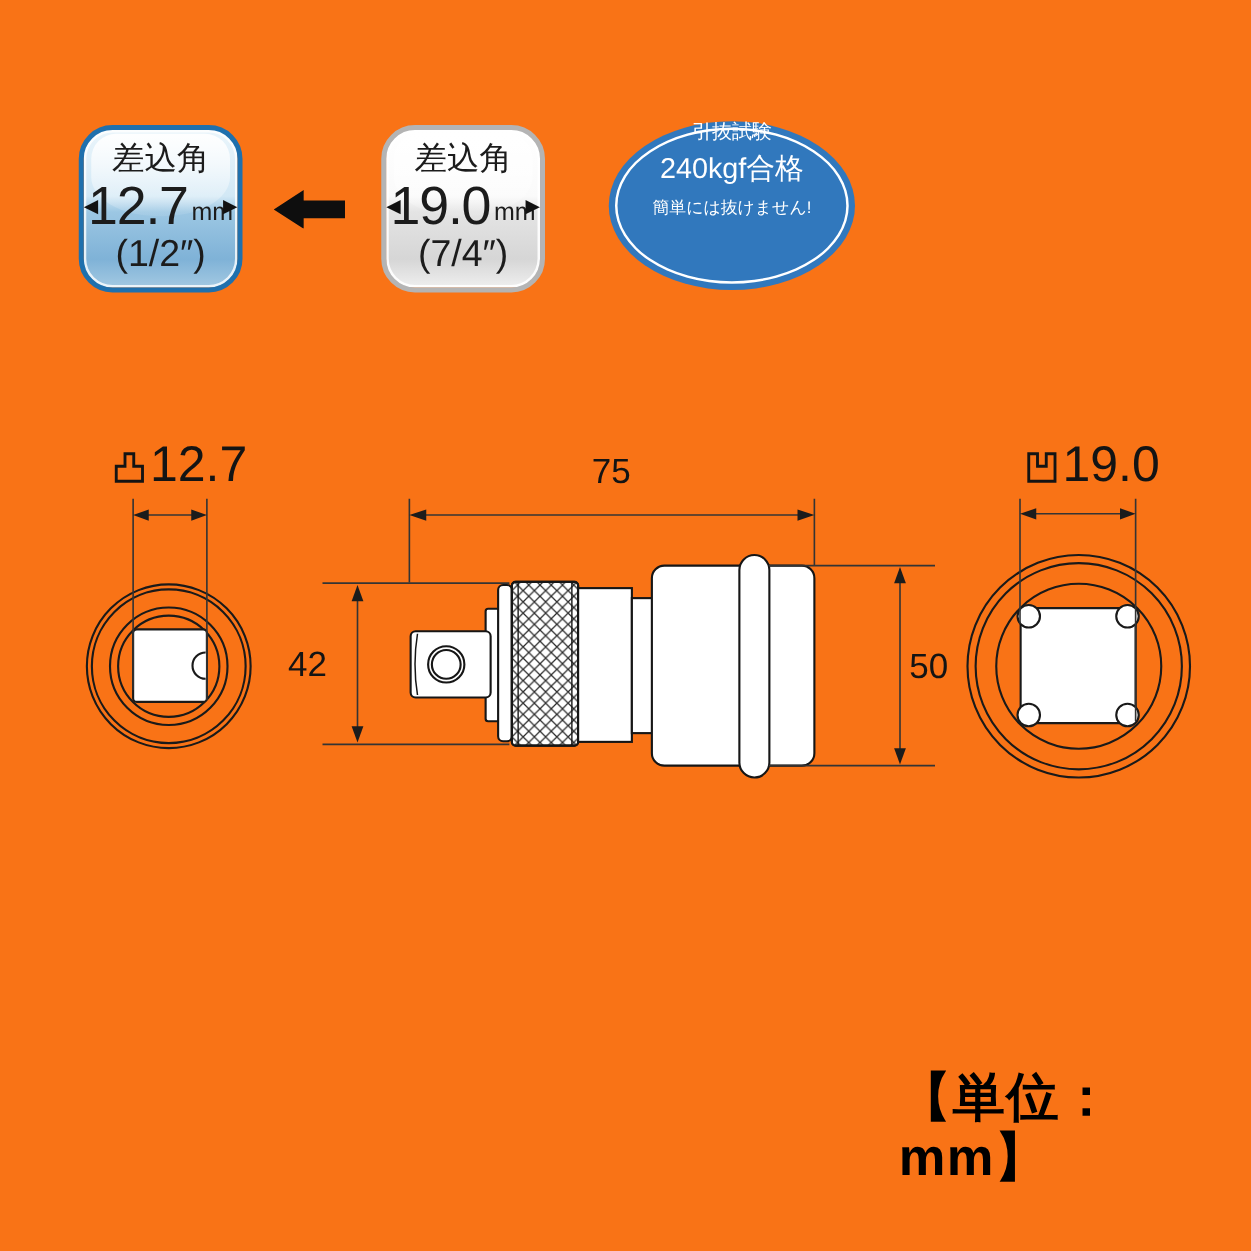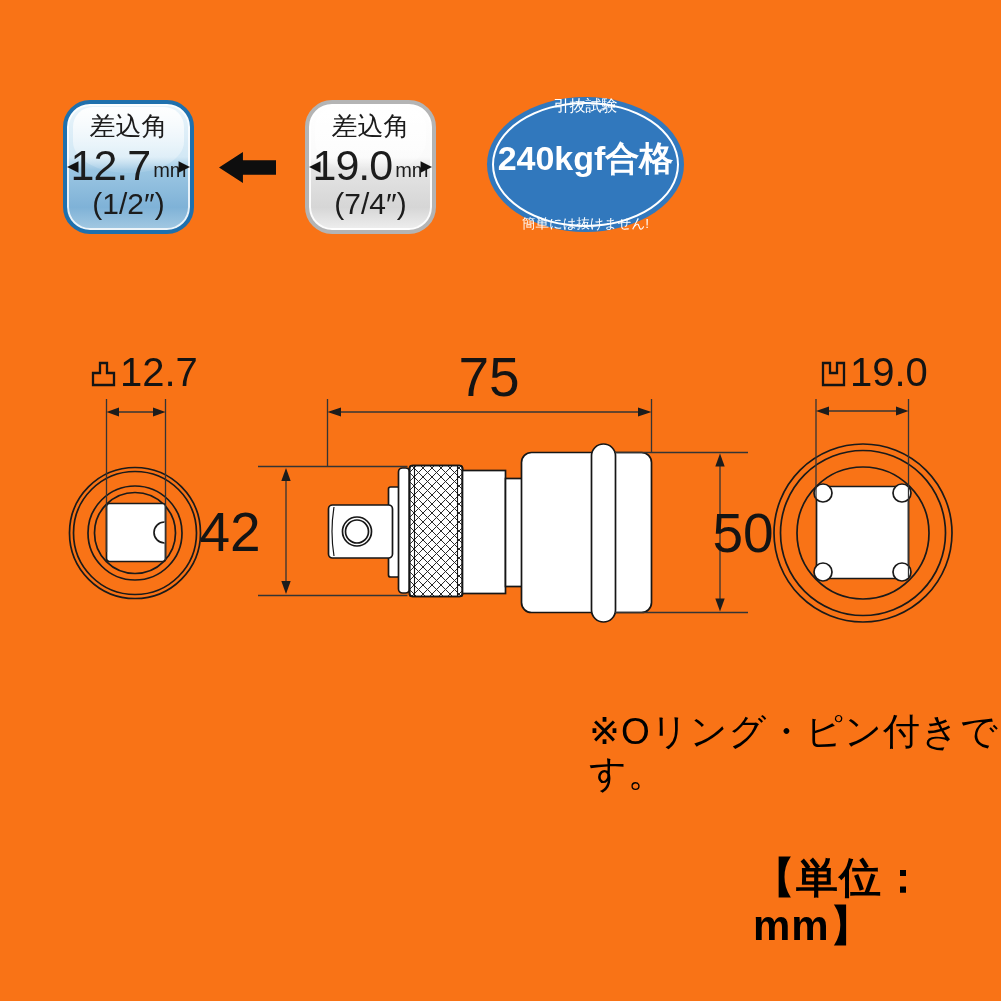--- a/index.html
+++ b/index.html
@@ -39,29 +39,29 @@
   .tri-l{left:0px;} .tri-r{right:0px;}
   .badge-inch{position:relative;display:block;font-size:30px;line-height:30px;font-weight:500;}
   
   .big-arrow{
     left:219px;top:152px;width:57px;height:31px;background:#0e0e0e;
     clip-path:polygon(0 50%,42% 0,42% 27%,100% 27%,100% 73%,42% 73%,42% 100%);
   }
   
   .oval{
     left:487px;top:97px;width:197px;height:135px;border-radius:50%;
-    background:#3178bd;display:flex;flex-direction:column;align-items:center;justify-content:space-between;
+    background:#3178bd;display:flex;flex-direction:column;align-items:center;justify-content:flex-start;
     color:#fff;text-align:center;
   }
   .oval-inner-ring{position:absolute;left:5px;top:5px;right:5px;bottom:5px;border:2px solid #ffffff;border-radius:50%;}
   .oval-l1{position:relative;font-size:16px;line-height:18px;margin-bottom:3px;}
-  .oval-l2{position:relative;font-size:34px;line-height:32px;font-weight:700;}
-  .oval-l3{position:relative;font-size:13.5px;line-height:16px;margin-top:19px;}
-  
-  .dim{position:absolute;font-size:55px;line-height:44px;color:#141414;text-align:center;width:64px;}
+  .oval-l2{position:relative;font-size:23px;line-height:32px;font-weight:400;}
+  .oval-l3{position:relative;font-size:13.5px;line-height:16px;margin-top:8px;}
+  
+  .dim{position:absolute;font-size:28px;line-height:44px;color:#141414;text-align:center;width:64px;}
   .viewlabel{position:absolute;display:flex;align-items:center;gap:3px;font-size:40px;line-height:40px;color:#141414;}
   .viewlabel svg{display:block;margin-top:2px;}
   .note{position:absolute;font-size:37px;line-height:42px;color:#000;letter-spacing:1px;}
   .unitnote{position:absolute;font-size:42px;line-height:48px;font-weight:700;color:#000;letter-spacing:1px;}
 </style>
 </head>
 <body>
 
 <div id="canvas">
 
@@ -173,33 +173,32 @@
   </div>
 
   <div class="abs oval">
     <div class="oval-inner-ring"></div>
     <span class="oval-l1">引抜試験</span>
     <span class="oval-l2">240kgf合格</span>
     <span class="oval-l3">簡単には抜けません!</span>
   </div>
 
   <span class="dim" style="left:457px;top:355px;">75</span>
-  <span class="dim" style="left:198px;top:510px;">42</span>
+  <span class="dim" style="left:214px;top:510px;">42</span>
   <span class="dim" style="left:711px;top:511px;">50</span>
 
   <div class="viewlabel" style="left:90px;top:352px;">
     <svg width="27" height="27" viewBox="0 0 27 27">
       <path d="M3 25 L3 13 L10 13 L10 3 L17 3 L17 13 L24 13 L24 25 Z" fill="none" stroke="#141414" stroke-width="2.3"></path>
     </svg>
     <span>12.7</span>
   </div>
 
   <div class="viewlabel" style="left:820px;top:352px;">
     <svg width="27" height="27" viewBox="0 0 27 27">
       <path d="M3 25 L3 3 L10 3 L10 13 L17 13 L17 3 L24 3 L24 25 Z" fill="none" stroke="#141414" stroke-width="2.3"></path>
     </svg>
     <span>19.0</span>
   </div>
 
-  <div class="note" style="left:589px;top:711px;">※Oリング・ピン付きです。</div>
-  <div class="unitnote" style="left:753px;top:854px;">【単位：mm】</div>
+  <div class="unitnote" style="left:719px;top:854px;">【単位：mm】</div>
 
 </div>
 
 </body></html>

